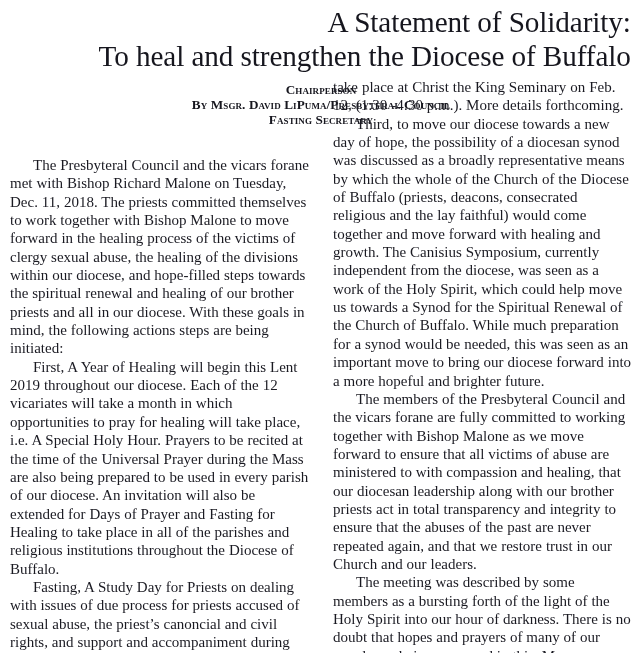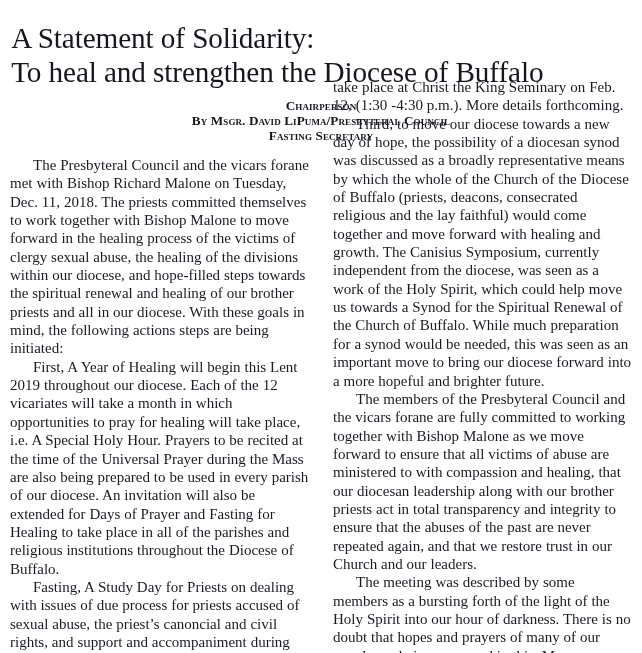--- a/index.html
+++ b/index.html
@@ -18,23 +18,23 @@
   .page {
     width: 642px;
     height: 653px;
     position: relative;
     box-sizing: border-box;
     padding: 0;
   }
 
   
   .headline {
-    text-align: left;
+    text-align: right;
     margin: 0;
-    padding: 22px 8px 0 8px;
+    padding: 6px 8px 0 8px;
     font-family: "Liberation Serif", "DejaVu Serif", serif;
     font-weight: 400;
     color: #16161e;
     letter-spacing: -0.1px;
   }
   .headline-line1 {
     display: block;
     font-size: 29.5px;
     line-height: 33px;
     transform: scaleX(0.99);

